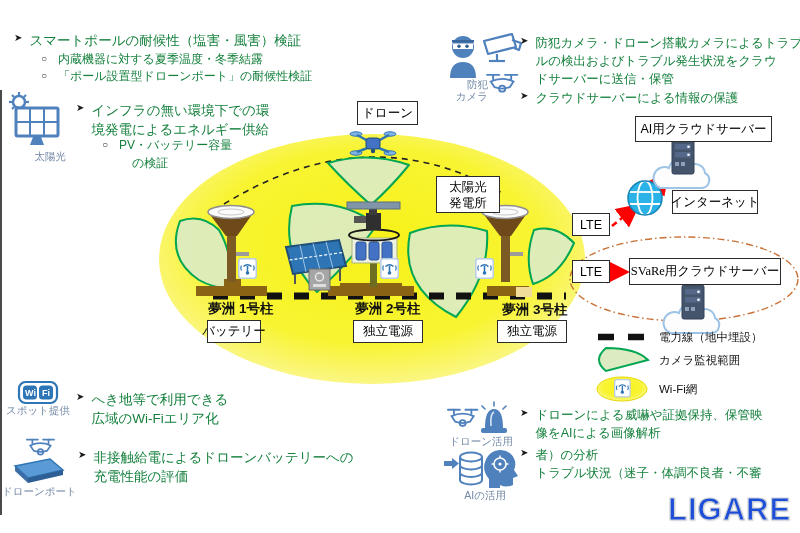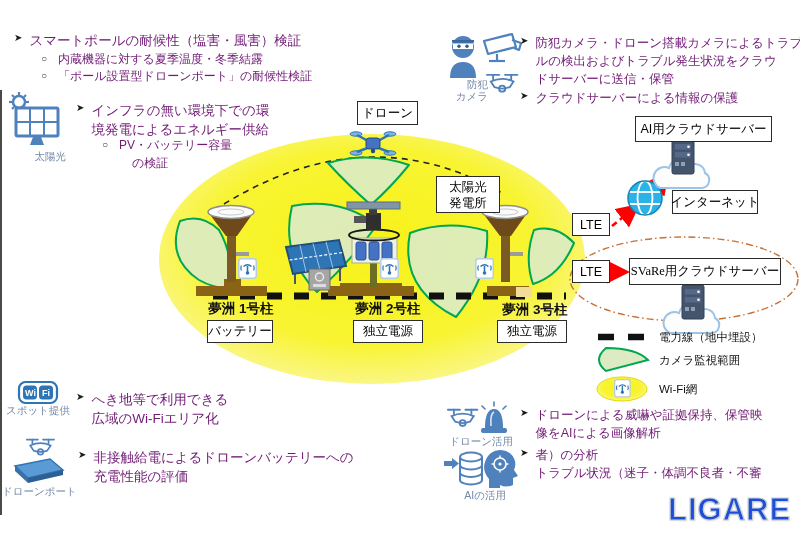--- a/index.html
+++ b/index.html
@@ -1,19 +1,19 @@
 <!DOCTYPE html>
 <html><head>
 <meta charset="utf-8">
 <style>
   html,body{margin:0;padding:0;background:#fff;}
   #stage{position:relative;width:800px;height:533px;background:#ffffff;overflow:hidden;
          font-family:"Liberation Sans",sans-serif;color:#000;}
   .abs{position:absolute;}
-  .t{white-space:nowrap;color:#701a75;}
+  .t{white-space:nowrap;color:#15803d;}
   .main{font-size:13.5px;line-height:19px;}
   .sub{font-size:12px;line-height:17px;}
   .rtxt{font-size:12.5px;line-height:18px;}
   .arr{font-size:10px;color:#1a1a1a;line-height:14px;}
   .circ{font-size:10px;color:#333;line-height:15px;margin-right:4px;}
   .blt{display:flex;gap:7px;align-items:flex-start;}
   .box{position:absolute;background:#fff;border:1.4px solid #2b2b2b;display:flex;
        align-items:center;justify-content:center;text-align:center;font-size:12.5px;
        color:#000;white-space:nowrap;box-sizing:border-box;}
   .polename{position:absolute;font-size:13.5px;font-weight:bold;color:#111;
@@ -309,21 +309,21 @@
   <div class="box" style="left:572px;top:260px;width:38px;height:23px;">LTE</div>
   <div class="box" style="left:629px;top:258px;width:152px;height:27px;font-family:Liberation Serif, serif;">SVaRe用クラウドサーバー</div>
 
   <div class="box" style="left:357px;top:101px;width:61px;height:24px;">ドローン</div>
   <div class="box" style="left:436px;top:176px;width:64px;height:37px;flex-direction:column;line-height:16px;">
     <div>太陽光</div>
     <div>発電所</div>
   </div>
 
   <div class="polename" style="left:196px;top:300px;width:90px;">夢洲 1号柱</div>
-  <div class="box" style="left:207px;top:320px;width:66px;height:23px;">バッテリー</div>
+  <div class="box" style="left:207px;top:320px;width:54px;height:23px;">バッテリー</div>
   <div class="polename" style="left:343px;top:300px;width:90px;">夢洲 2号柱</div>
   <div class="box" style="left:353px;top:320px;width:70px;height:23px;">独立電源</div>
   <div class="polename" style="left:490px;top:301px;width:90px;">夢洲 3号柱</div>
   <div class="box" style="left:497px;top:320px;width:70px;height:23px;">独立電源</div>
 
   <div class="legendlabel" style="left:659px;top:330px;">電力線（地中埋設）</div>
   <div class="legendlabel" style="left:659px;top:353px;">カメラ監視範囲</div>
   <div class="legendlabel" style="left:659px;top:382px;">Wi-Fi網</div>
 
   <div class="iclabel" style="left:6px;top:404px;width:64px;">スポット提供</div>

